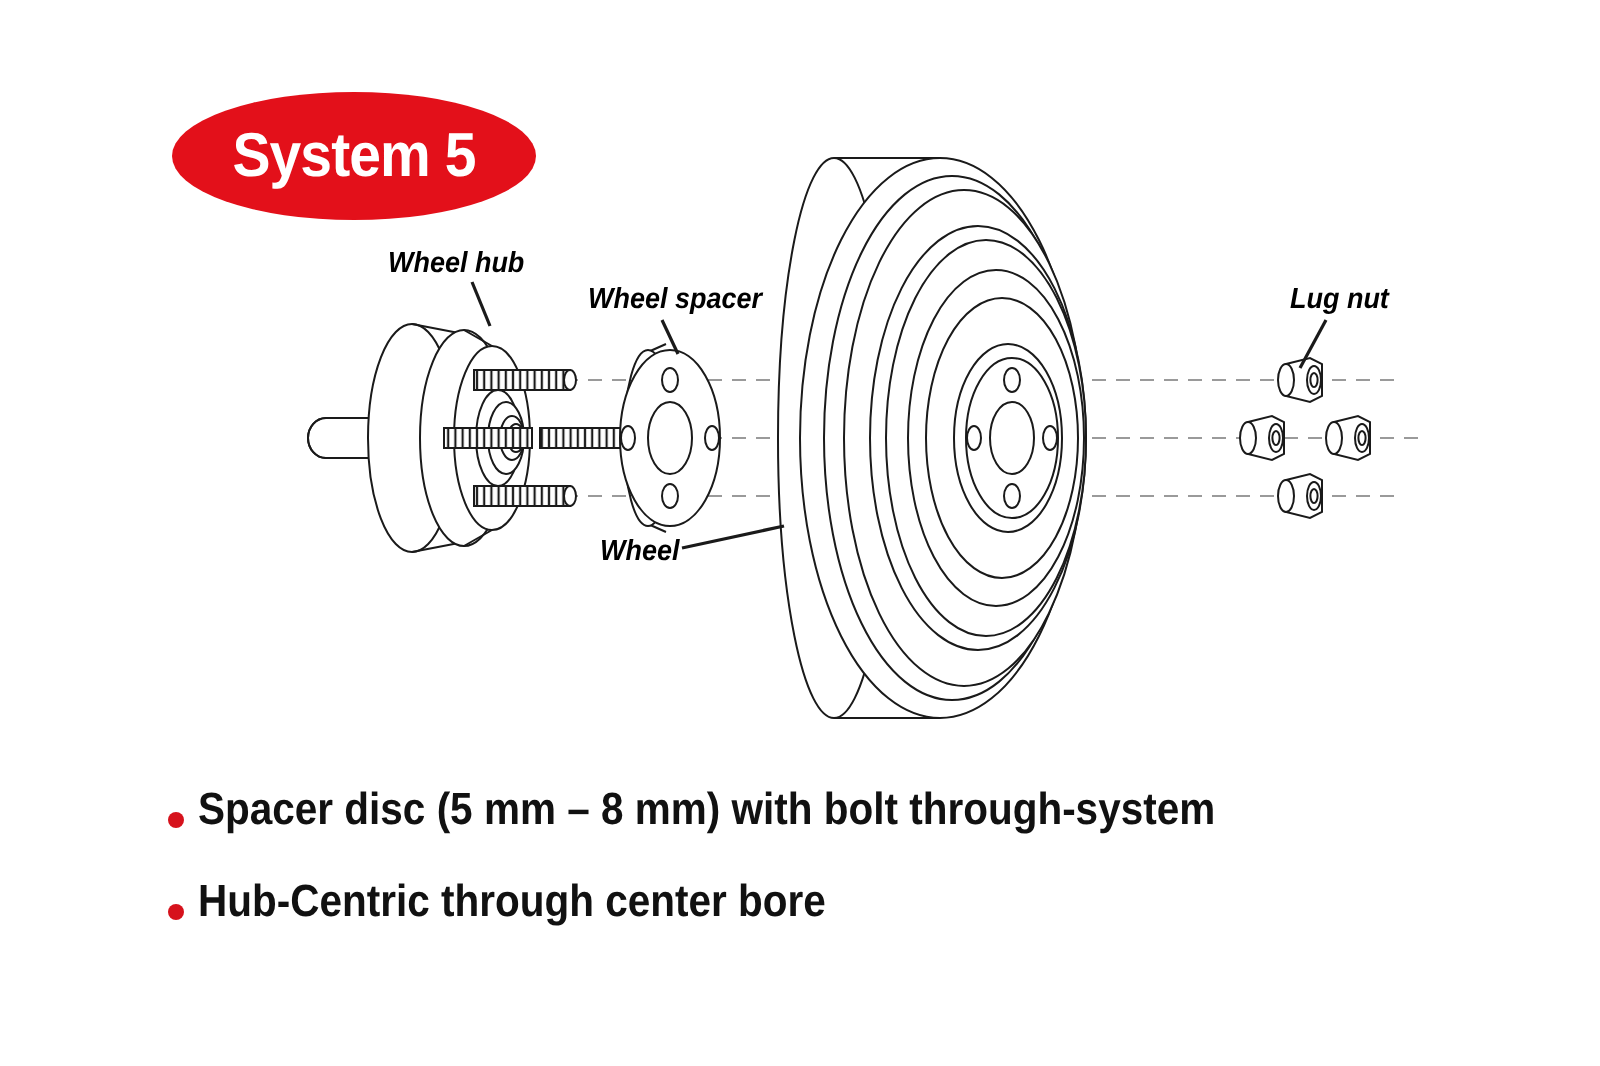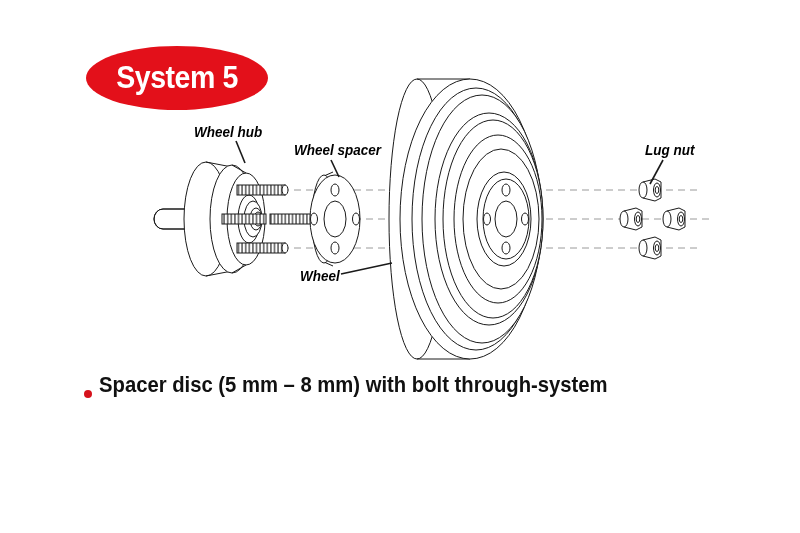--- a/index.html
+++ b/index.html
@@ -27,21 +27,21 @@
     font-size:14.5px;color:#000;white-space:nowrap;
     transform:scaleX(0.93);transform-origin:left center;
   }
   #lbl-wheel-hub{left:194px;top:124px;}
   #lbl-wheel-spacer{left:294px;top:142px;}
   #lbl-wheel{left:300px;top:268px;}
   #lbl-lug-nut{left:645px;top:142px;}
 
   
   #bullets{left:84px;top:372px;width:680px;}
-  .bul-row{display:flex;align-items:flex-end;margin-bottom:1px;}
+  .bul-row{display:flex;align-items:center;margin-bottom:1px;margin-top:20px;}
   .dot{
     flex:0 0 auto;width:8px;height:8px;border-radius:50%;
     background:#d6121c;margin-top:10px;margin-right:7px;
   }
   .bul-txt{
     font-family:"Liberation Sans",sans-serif;
     font-weight:bold;font-size:22.5px;line-height:26px;color:#111;
     transform:scaleX(0.9);transform-origin:left top;
     white-space:pre-line;
   }
@@ -211,17 +211,21 @@
 
   <div id="lbl-lug-nut" class="abs lbl">Lug nut</div>
 
   <div id="bullets" class="abs">
 
     <div class="bul-row">
       <div class="dot" style="background: rgb(214, 18, 28);"></div>
       <div class="bul-txt">Spacer disc (5 mm – 8 mm) with bolt through-system</div>
     </div>
 
+    <div class="bul-row">
+      <div class="dot" style="background: rgb(214, 18, 28);"></div>
+      <div class="bul-txt">Hub-Centric through center bore</div>
+    </div>
 
 
   </div>
 
 </div>
 
 </body></html>

